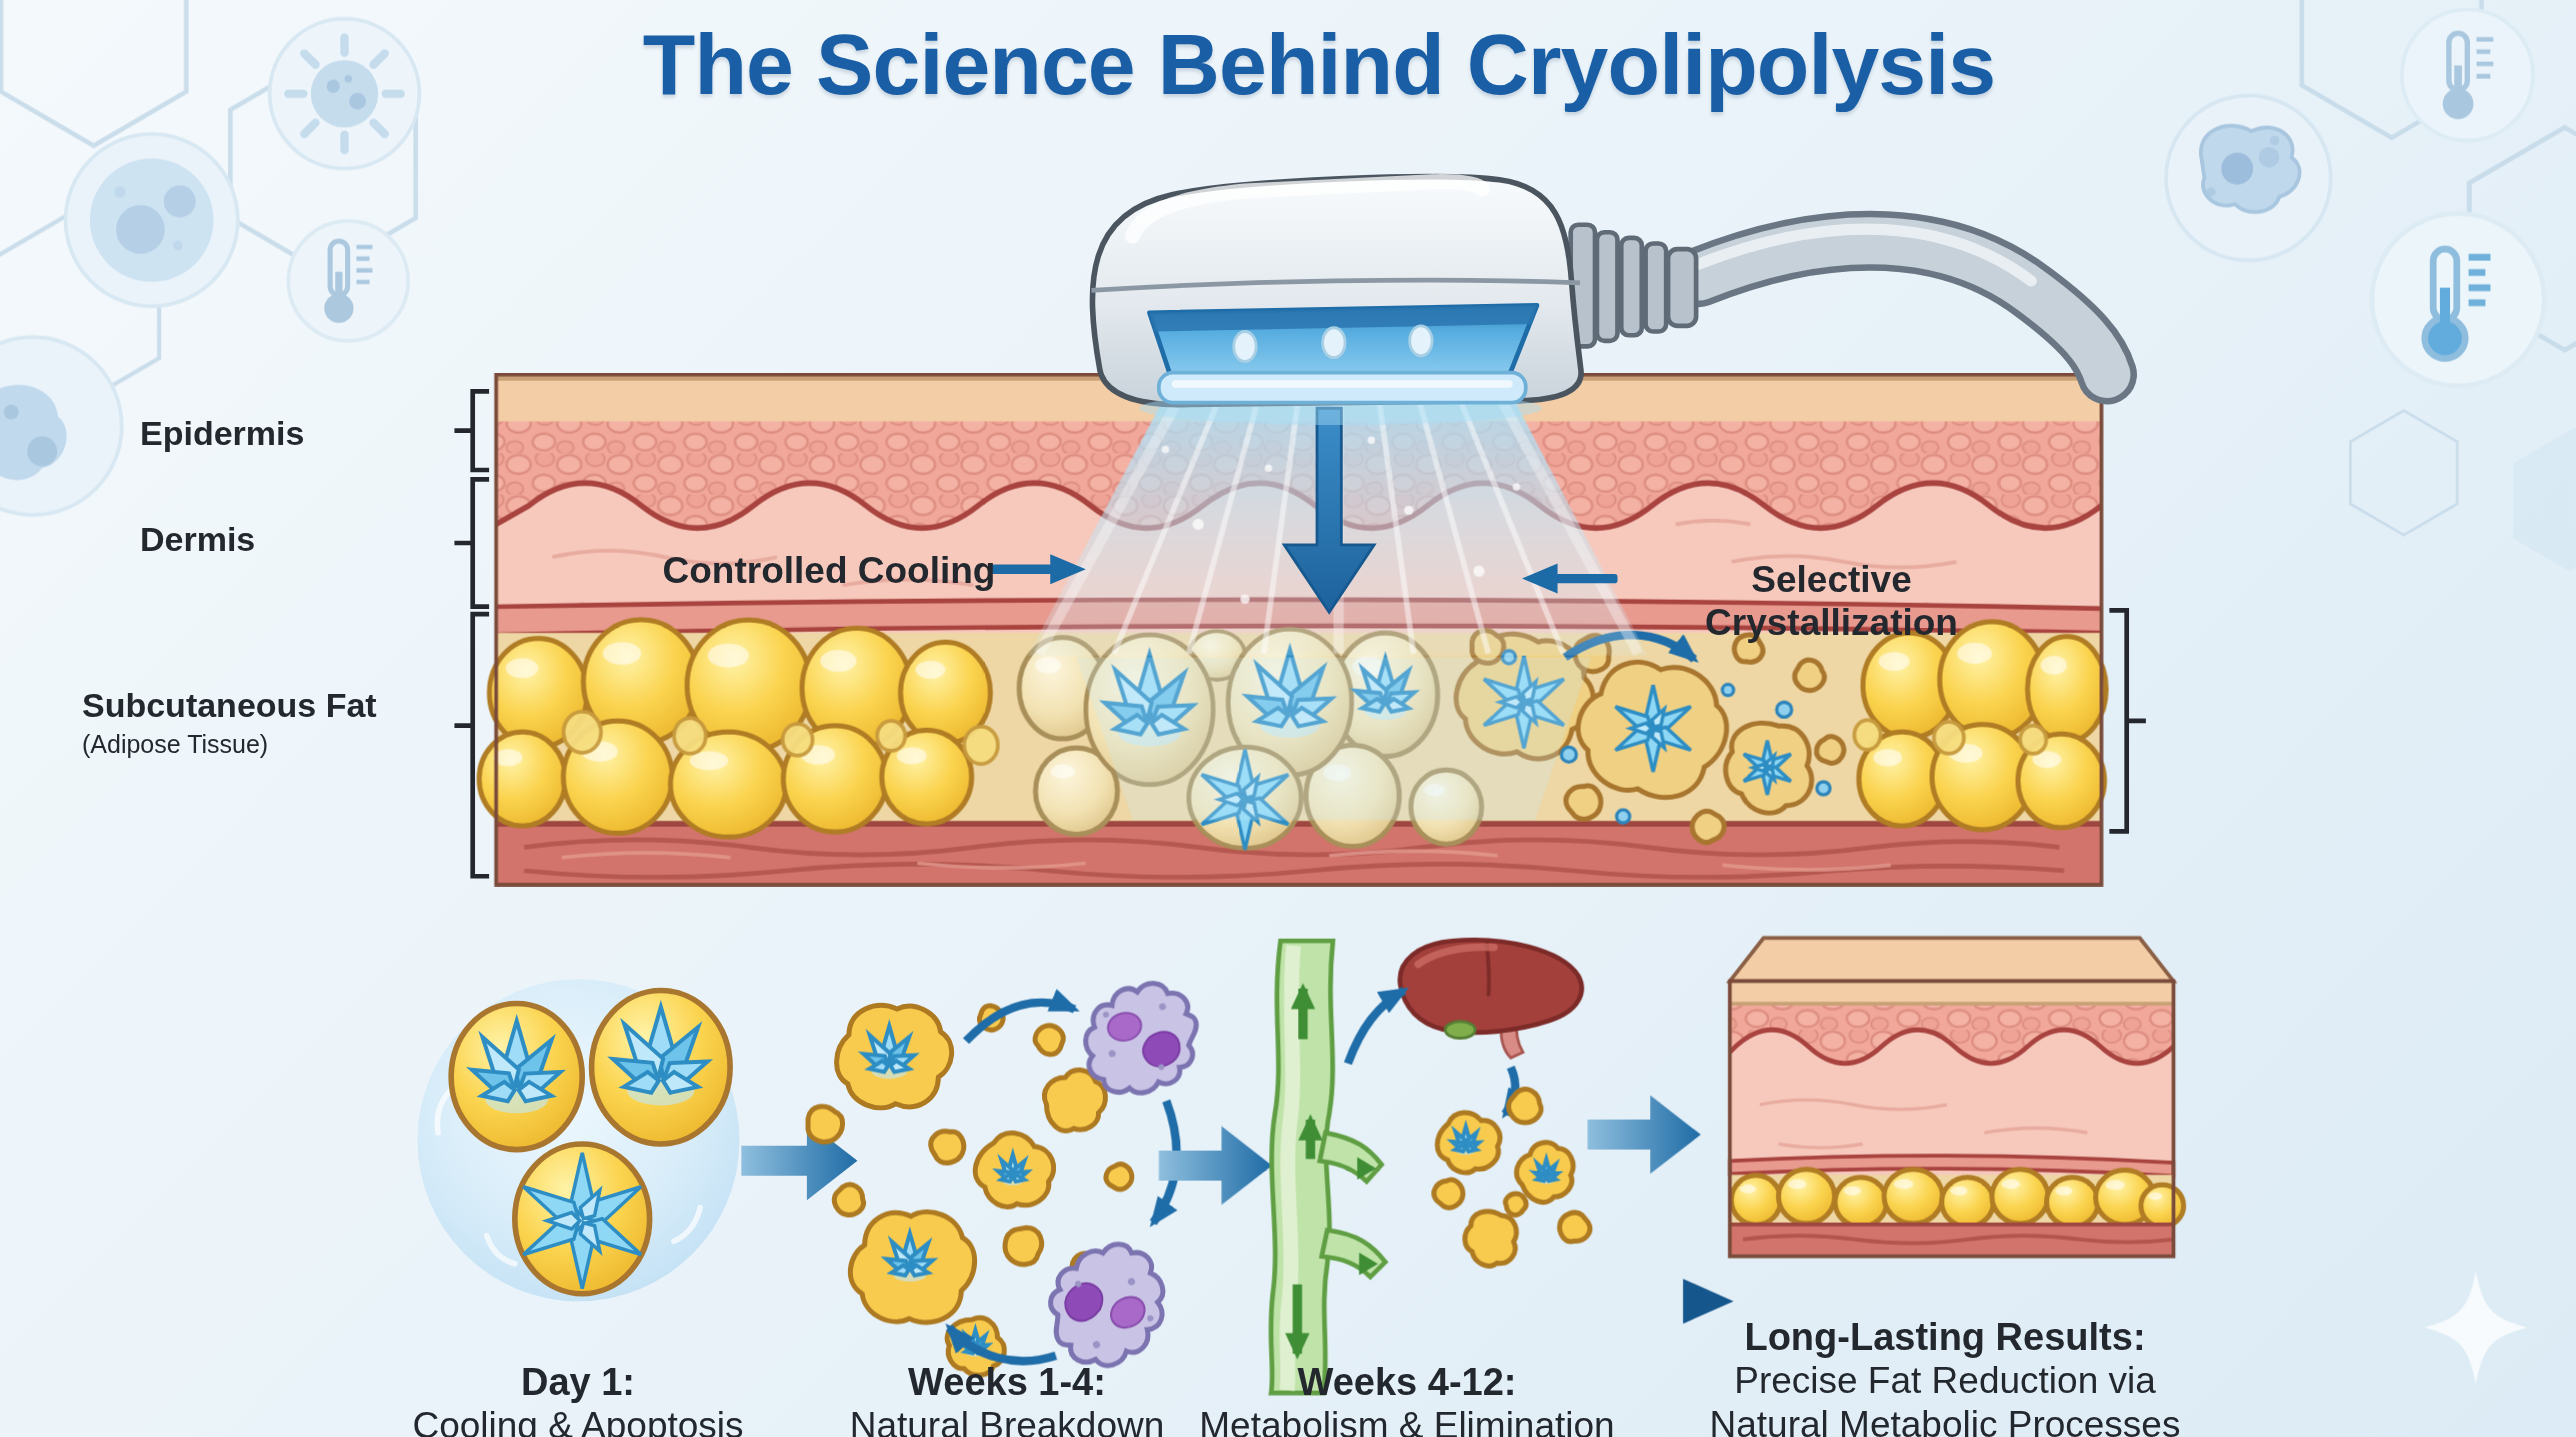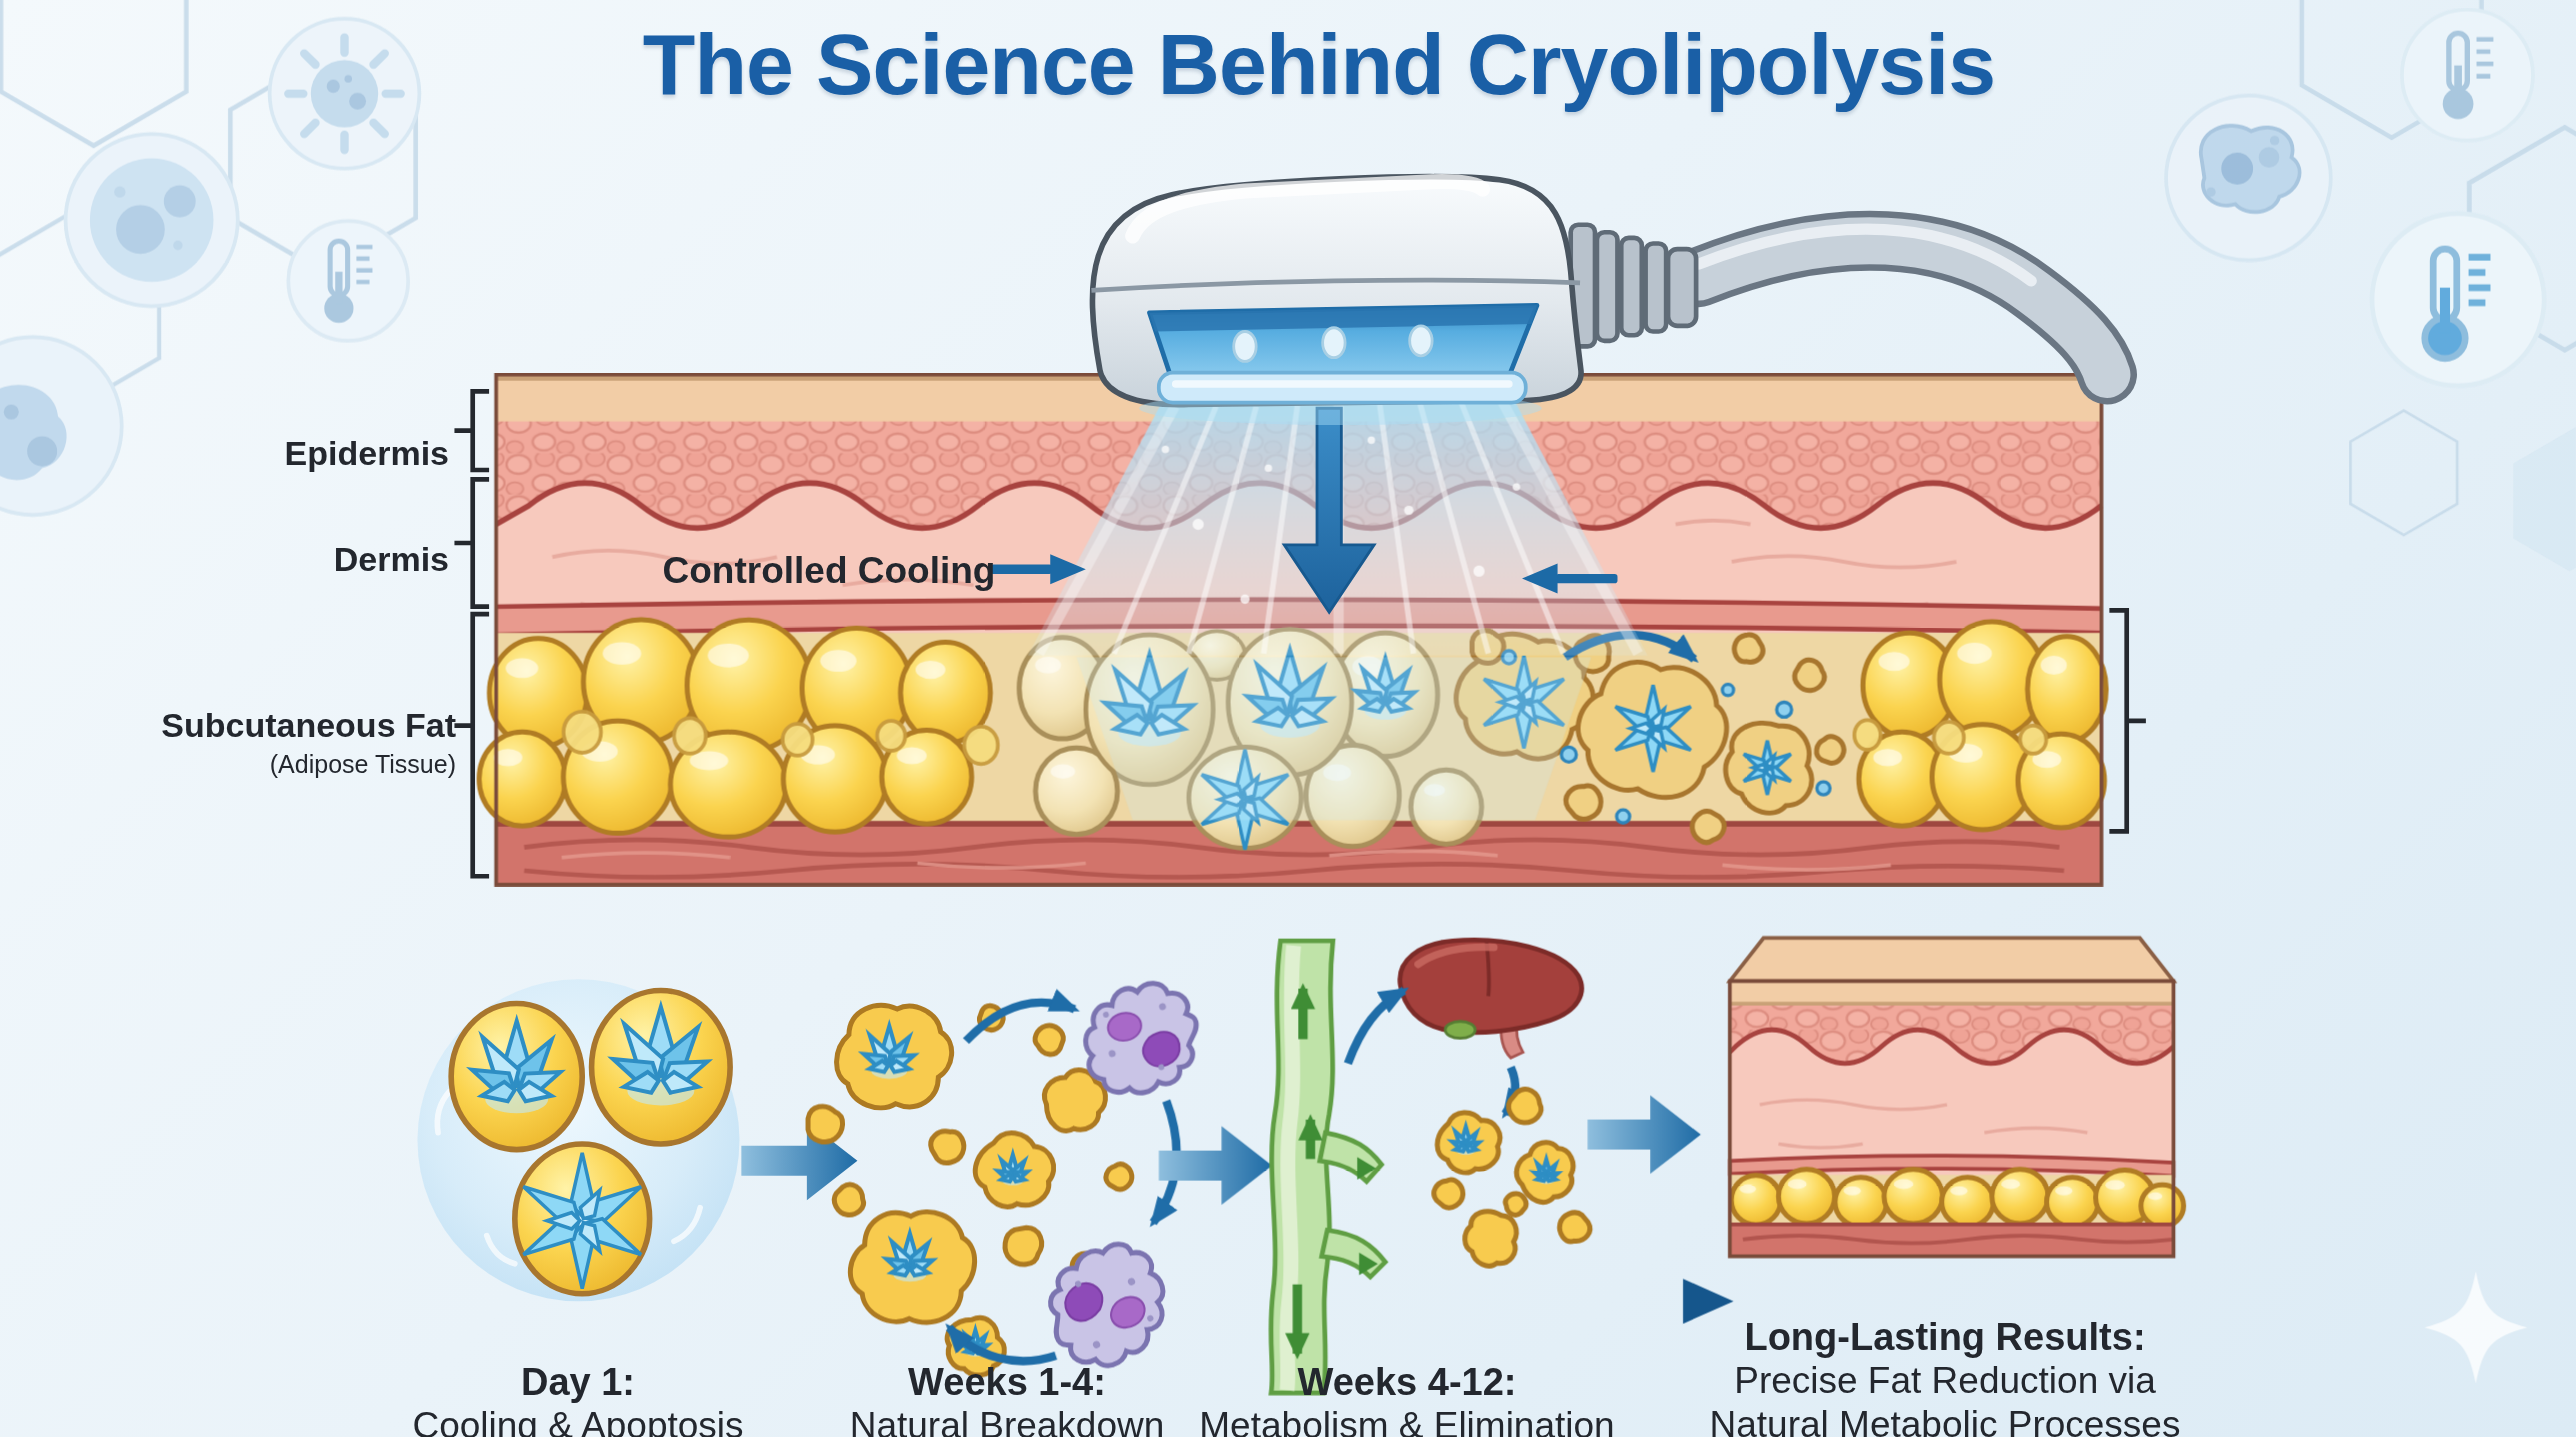--- a/index.html
+++ b/index.html
@@ -12,21 +12,21 @@
   svg{display:block;}
   #page-title{
     left:0;top:15px;width:2576px;text-align:center;
     font-size:86px;font-weight:700;color:#1a5fa6;letter-spacing:-0.9px;
     text-shadow:0 2.8px 3.7px rgba(30,60,100,0.18);
     padding-left:31px;
   }
   .lab{color:#23272e;line-height:39px;}
   .lab .b{font-weight:700;font-size:34px;display:block;}
   .lab .r{font-weight:400;font-size:25px;display:block;}
-  .lab-right{text-align:right;margin-top:20px;}
+  .lab-right{text-align:left;}
   .proc{color:#23272e;font-weight:700;font-size:37px;line-height:43px;}
   .cap{text-align:center;color:#23272e;margin-top:38px;}
   .cap .h{font-weight:700;font-size:38px;line-height:44px;display:block;}
   .cap .l{font-weight:400;font-size:37px;line-height:44px;display:block;}
 </style>
 </head>
 <body>
 
 <div id="stage">
 
@@ -553,20 +553,21 @@
   </div>
   <div class="abs lab lab-right" style="left:140px;top:520px;width:309px;">
     <span class="b">Dermis</span>
   </div>
   <div class="abs lab lab-right" style="left:82px;top:686px;width:374px;">
     <span class="b">Subcutaneous Fat</span>
     <span class="r">(Adipose Tissue)</span>
   </div>
 
   <div class="abs proc" style="left:623px;top:549px;width:412px;text-align:center;">Controlled Cooling</div>
+  <div class="abs proc" style="left:1621px;top:558px;width:421px;text-align:center;">Selective Crystallization</div>
 
   <div class="abs cap" style="left:346px;top:1322px;width:464px;">
     <span class="h">Day 1:</span>
     <span class="l">Cooling &amp; Apoptosis</span>
   </div>
   <div class="abs cap" style="left:775px;top:1322px;width:464px;">
     <span class="h">Weeks 1-4:</span>
     <span class="l">Natural Breakdown</span>
   </div>
   <div class="abs cap" style="left:1175px;top:1322px;width:464px;">

